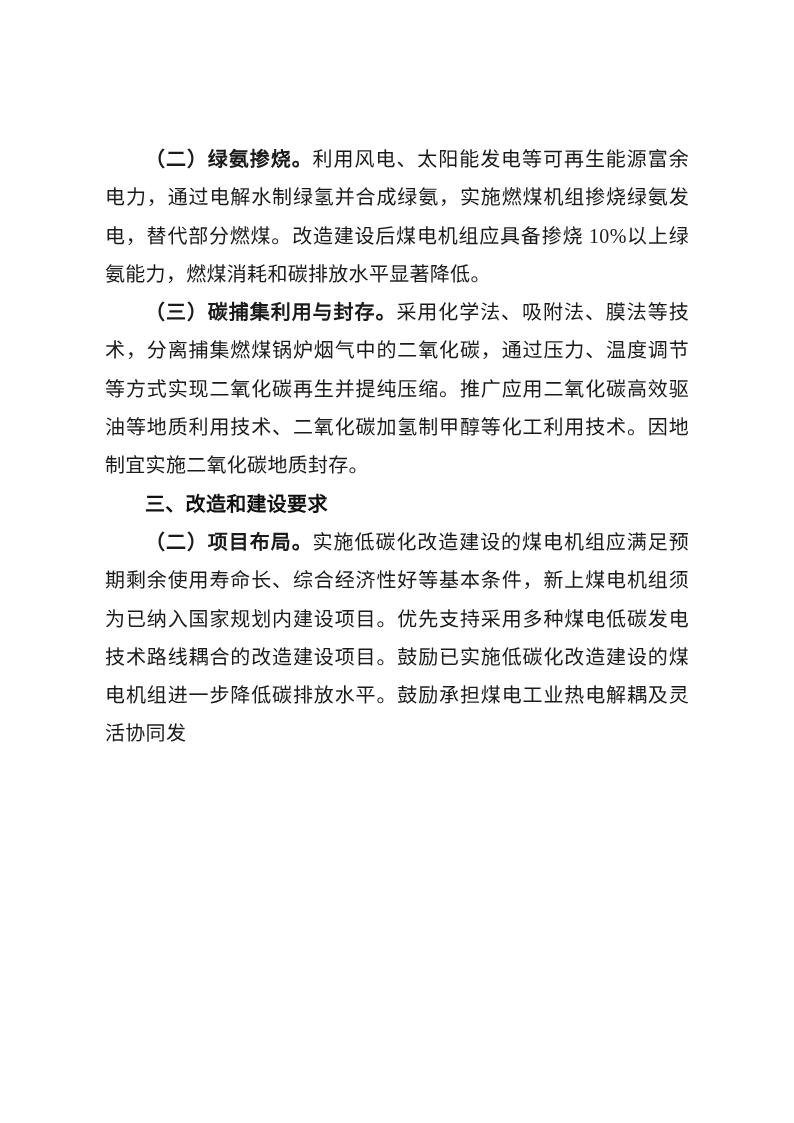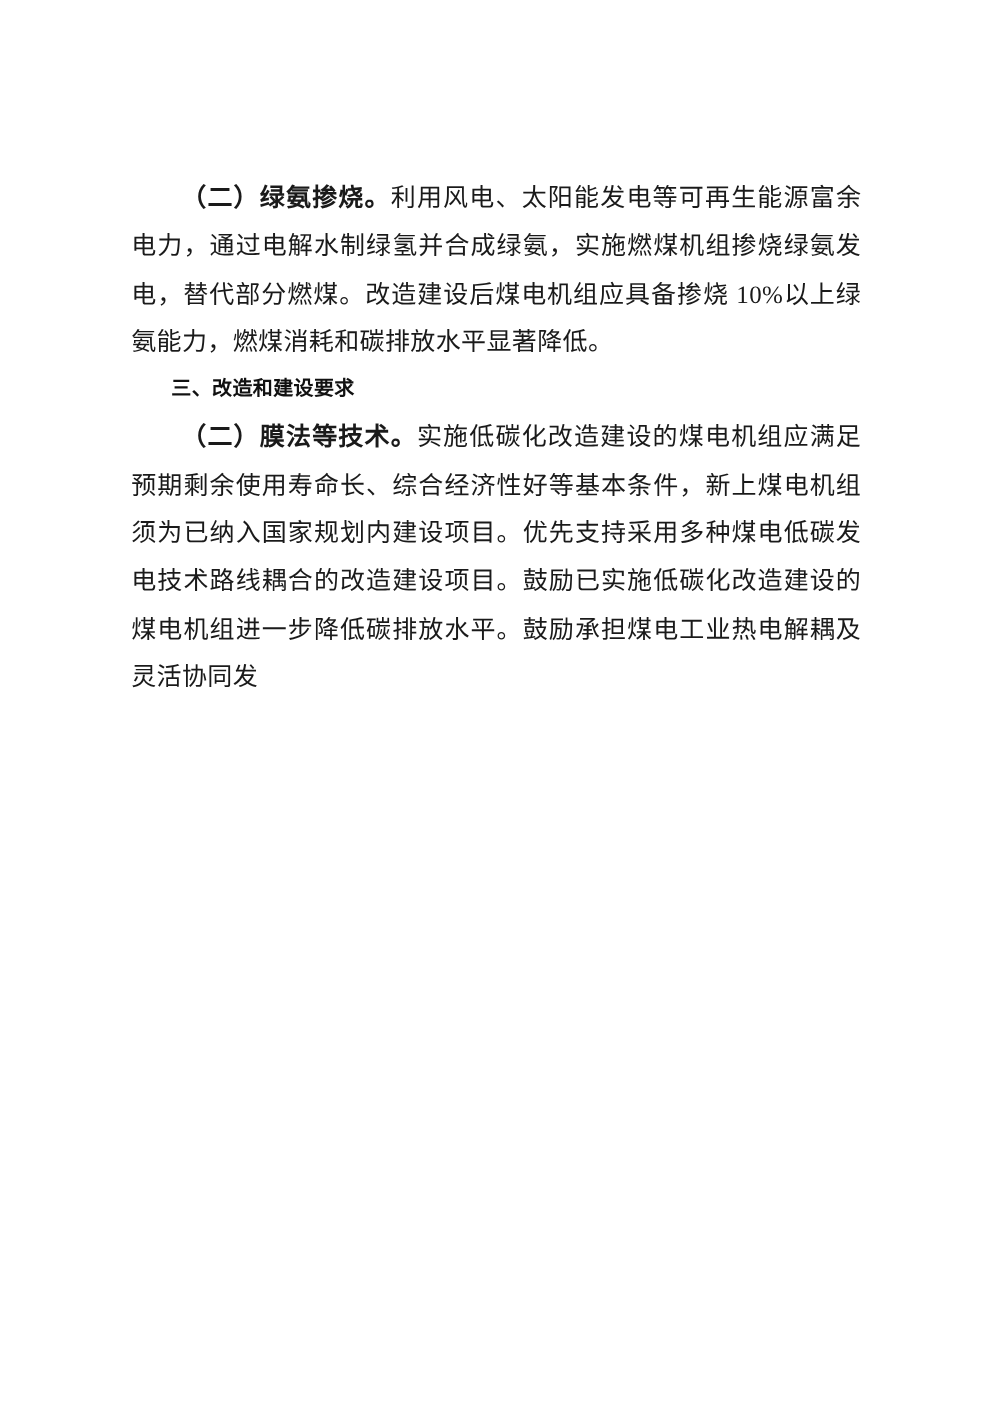--- a/index.html
+++ b/index.html
@@ -36,34 +36,35 @@
   }
   .doc-body p.body-para .lead {
     font-weight: 700;
   }
   .doc-body .section-heading {
     margin: 0;
     padding: 0;
     text-indent: 2em;
     font-family: "Liberation Sans", "DejaVu Sans", sans-serif;
     font-weight: 700;
-    font-size: 16px;
+    font-size: 20px;
     line-height: 38.3px;
     text-align: left;
     color: #111111;
   }
 </style>
 </head>
 <body>
 
 <div class="page">
   <div class="doc-body">
 
     <p class="body-para"><span class="lead">（二）绿氨掺烧。</span><span>利用风电、太阳能发电等可再生能源富余电力，通过电解水制绿氢并合成绿氨，实施燃煤机组掺烧绿氨发电，替代部分燃煤。改造建设后煤电机组应具备掺烧 10%以上绿氨能力，燃煤消耗和碳排放水平显著降低。</span></p>
 
+    <p class="body-para"><span class="lead">（三）碳捕集利用与封存。</span><span>采用化学法、吸附法、膜法等技术，分离捕集燃煤锅炉烟气中的二氧化碳，通过压力、温度调节等方式实现二氧化碳再生并提纯压缩。推广应用二氧化碳高效驱油等地质利用技术、二氧化碳加氢制甲醇等化工利用技术。因地制宜实施二氧化碳地质封存。</span></p>
 
     <h3 class="section-heading">三、改造和建设要求</h3>
 
 
-    <p class="body-para"><span class="lead">（二）膜法等技术。</span><span>实施低碳化改造建设的煤电机组应满足预期剩余使用寿命长、综合经济性好等基本条件，新上煤电机组须为已纳入国家规划内建设项目。优先支持采用多种煤电低碳发电技术路线耦合的改造建设项目。鼓励已实施低碳化改造建设的煤电机组进一步降低碳排放水平。鼓励承担煤电工业热电解耦及灵活协同发</span></p>
+    <p class="body-para"><span class="lead">（二）项目布局。</span><span>实施低碳化改造建设的煤电机组应满足预期剩余使用寿命长、综合经济性好等基本条件，新上煤电机组须为已纳入国家规划内建设项目。优先支持采用多种煤电低碳发电技术路线耦合的改造建设项目。鼓励已实施低碳化改造建设的煤电机组进一步降低碳排放水平。鼓励承担煤电工业热电解耦及灵活协同发</span></p>
 
   </div>
 </div>
 
 </body></html>

